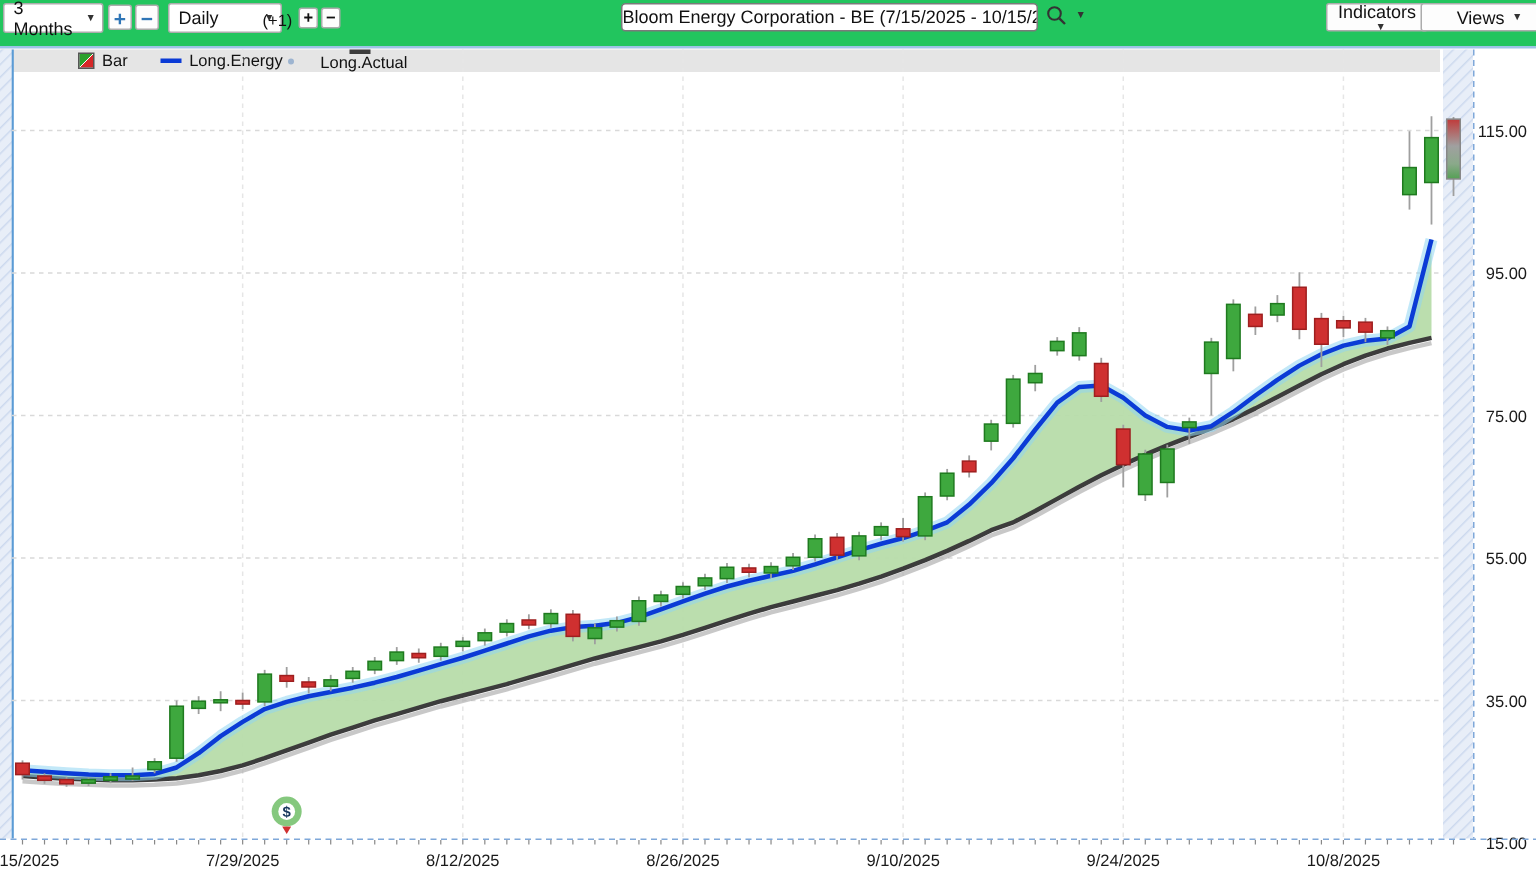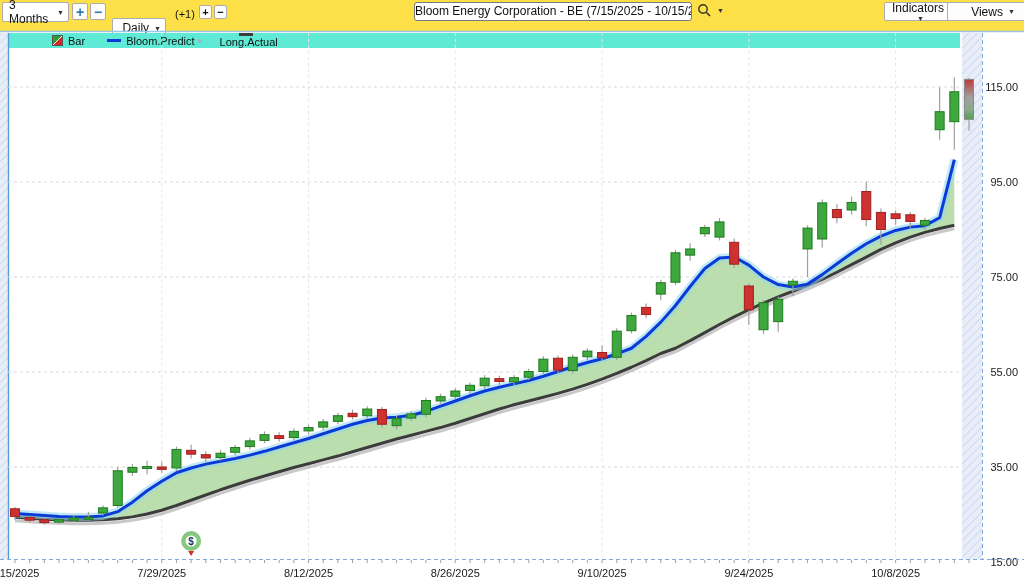--- a/index.html
+++ b/index.html
@@ -2,42 +2,42 @@
 <html><head>
 <meta charset="utf-8">
 <style>
   * { margin:0; padding:0; box-sizing:border-box; }
   html,body { width:1024px; height:585px; overflow:hidden; background:#fff;
               font-family:"Liberation Sans", sans-serif; }
   #app { position:relative; width:1024px; height:585px; background:#fff; }
 
   
   #toolbar { position:absolute; left:0; top:0; width:1024px; height:31px;
-             background:#fde047; }
+             background:#22c55e; }
   .tb { position:absolute; font-size:12px; color:#111; }
   .selectbox { height:20px; background:#fff; border:1px solid #acacac; border-radius:2px;
                display:flex; align-items:center; padding:0 4px 0 6px; cursor:pointer; }
   .selectbox .lbl { flex:1; font-size:12px; }
   .caret { font-size:7px; color:#333; margin-left:5px; }
   .btn { background:#fdfdfd; border:1px solid #acacac; border-radius:2px;
          display:flex; align-items:center; justify-content:center; cursor:pointer;
          font-weight:bold; }
   .zoombtn { width:16px; height:17px; top:3px; font-size:14px; color:#2e75b6; }
   .stepbtn { width:13px; height:14px; top:5px; font-size:11px; color:#111; }
   #title-box { left:414px; top:2px; width:278px; height:19px; background:#fff;
                border:1px solid #7a7a7a; border-radius:3px; text-align:center;
                font-size:12px; color:#111; line-height:17px; overflow:hidden;
                white-space:nowrap; }
   #search-wrap { left:697px; top:3px; display:flex; align-items:center; }
   .toolbtn { top:2px; height:19px; padding:0 7px; font-weight:normal; font-size:12px; }
   #offset-label { left:175px; top:8px; font-size:11px; }
 
   
   #legend { position:absolute; left:0; top:33px; width:960px; height:15px;
-            background:#5eead4; display:flex; align-items:center; font-size:11px;
+            background:#e5e5e5; display:flex; align-items:center; font-size:11px;
             color:#111; }
   .leg-item { display:flex; align-items:center; cursor:pointer; }
   #bar-swatch { width:11px; height:11px; margin-right:5px; position:relative;
                 border:1px solid #555; background:linear-gradient(to bottom right,
                 #2ca02c 0 48%, #fff 48% 52%, #d62728 52% 100%); }
   .line-swatch { width:14px; height:3px; margin-right:5px; }
   #predict-swatch { background:#0b3bd6; }
   #actual-swatch  { background:#3c3c3c; }
   #predict-dot { width:4px; height:4px; border-radius:50%; background:#9db4d0;
                  margin-left:3px; }
@@ -49,21 +49,21 @@
 
 <div id="app">
 
   <div id="toolbar">
     <div class="tb selectbox" style="left:2px; top:2px; width:67px;">
       <span class="lbl">3 Months</span>
       <span class="caret">▼</span>
     </div>
     <div class="tb btn zoombtn" style="left:72px;">+</div>
     <div class="tb btn zoombtn" style="left:90px;">−</div>
-    <div class="tb selectbox" style="left:112px; top:18px; width:54px;text-align:right;">
+    <div class="tb selectbox" style="left:112px; top:2px; width:76px;">
       <span class="lbl">Daily</span>
       <span class="caret">▼</span>
     </div>
     <span class="tb" id="offset-label">(+1)</span>
     <div class="tb btn stepbtn" style="left:199px;">+</div>
     <div class="tb btn stepbtn" style="left:214px;">−</div>
 
     <div class="tb" id="title-box">Bloom Energy Corporation - BE (7/15/2025 - 10/15/2025)</div>
 
     <div class="tb" id="search-wrap">
@@ -84,21 +84,21 @@
     </div>
   </div>
 
   <div id="legend">
     <div class="leg-item" style="margin-left:52px;">
       <span id="bar-swatch"></span>
       <span>Bar</span>
     </div>
     <div class="leg-item" style="margin-left:22px;">
       <span class="line-swatch" id="predict-swatch"></span>
-      <span>Bloom.Predict</span>
+      <span>Long.Energy</span>
       <span id="predict-dot"></span>
     </div>
     <div class="leg-item" style="margin-left:18px;flex-direction:column;">
       <span class="line-swatch" id="actual-swatch"></span>
       <span>Long.Actual</span>
     </div>
   </div>
 
   <svg id="chart" width="1024" height="585" viewBox="0 0 1024 585" style="position:absolute; left:0; top:0;">
       <defs>

